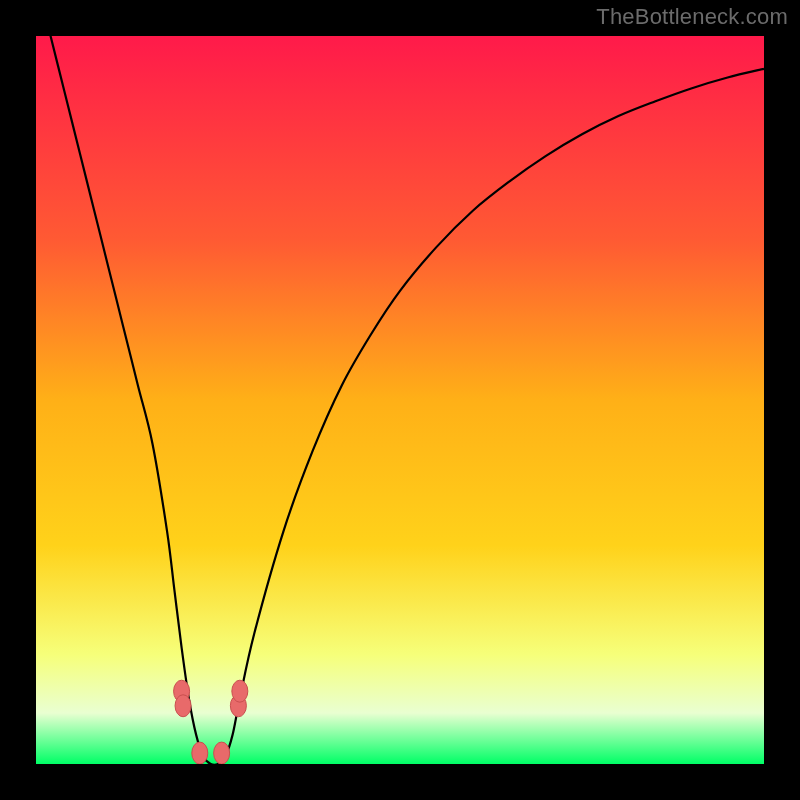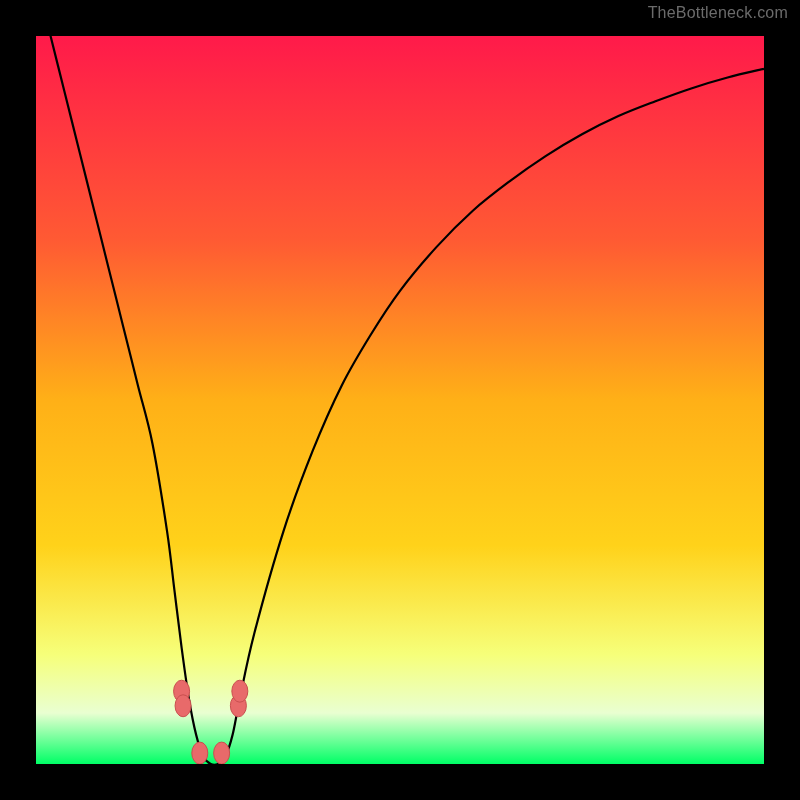--- a/index.html
+++ b/index.html
@@ -17,21 +17,21 @@
     top: 0;
     width: 800px;
     height: 800px;
     background: #000;
   }
   .watermark {
     position: absolute;
     top: 4px;
     right: 12px;
     color: #6b6b6b;
-    font-size: 16px;
+    font-size: 22px;
     letter-spacing: 0.2px;
     font-weight: 400;
     user-select: none;
   }
   .plot {
     position: absolute;
     left: 36px;
     top: 36px;
     width: 728px;
     height: 728px;

